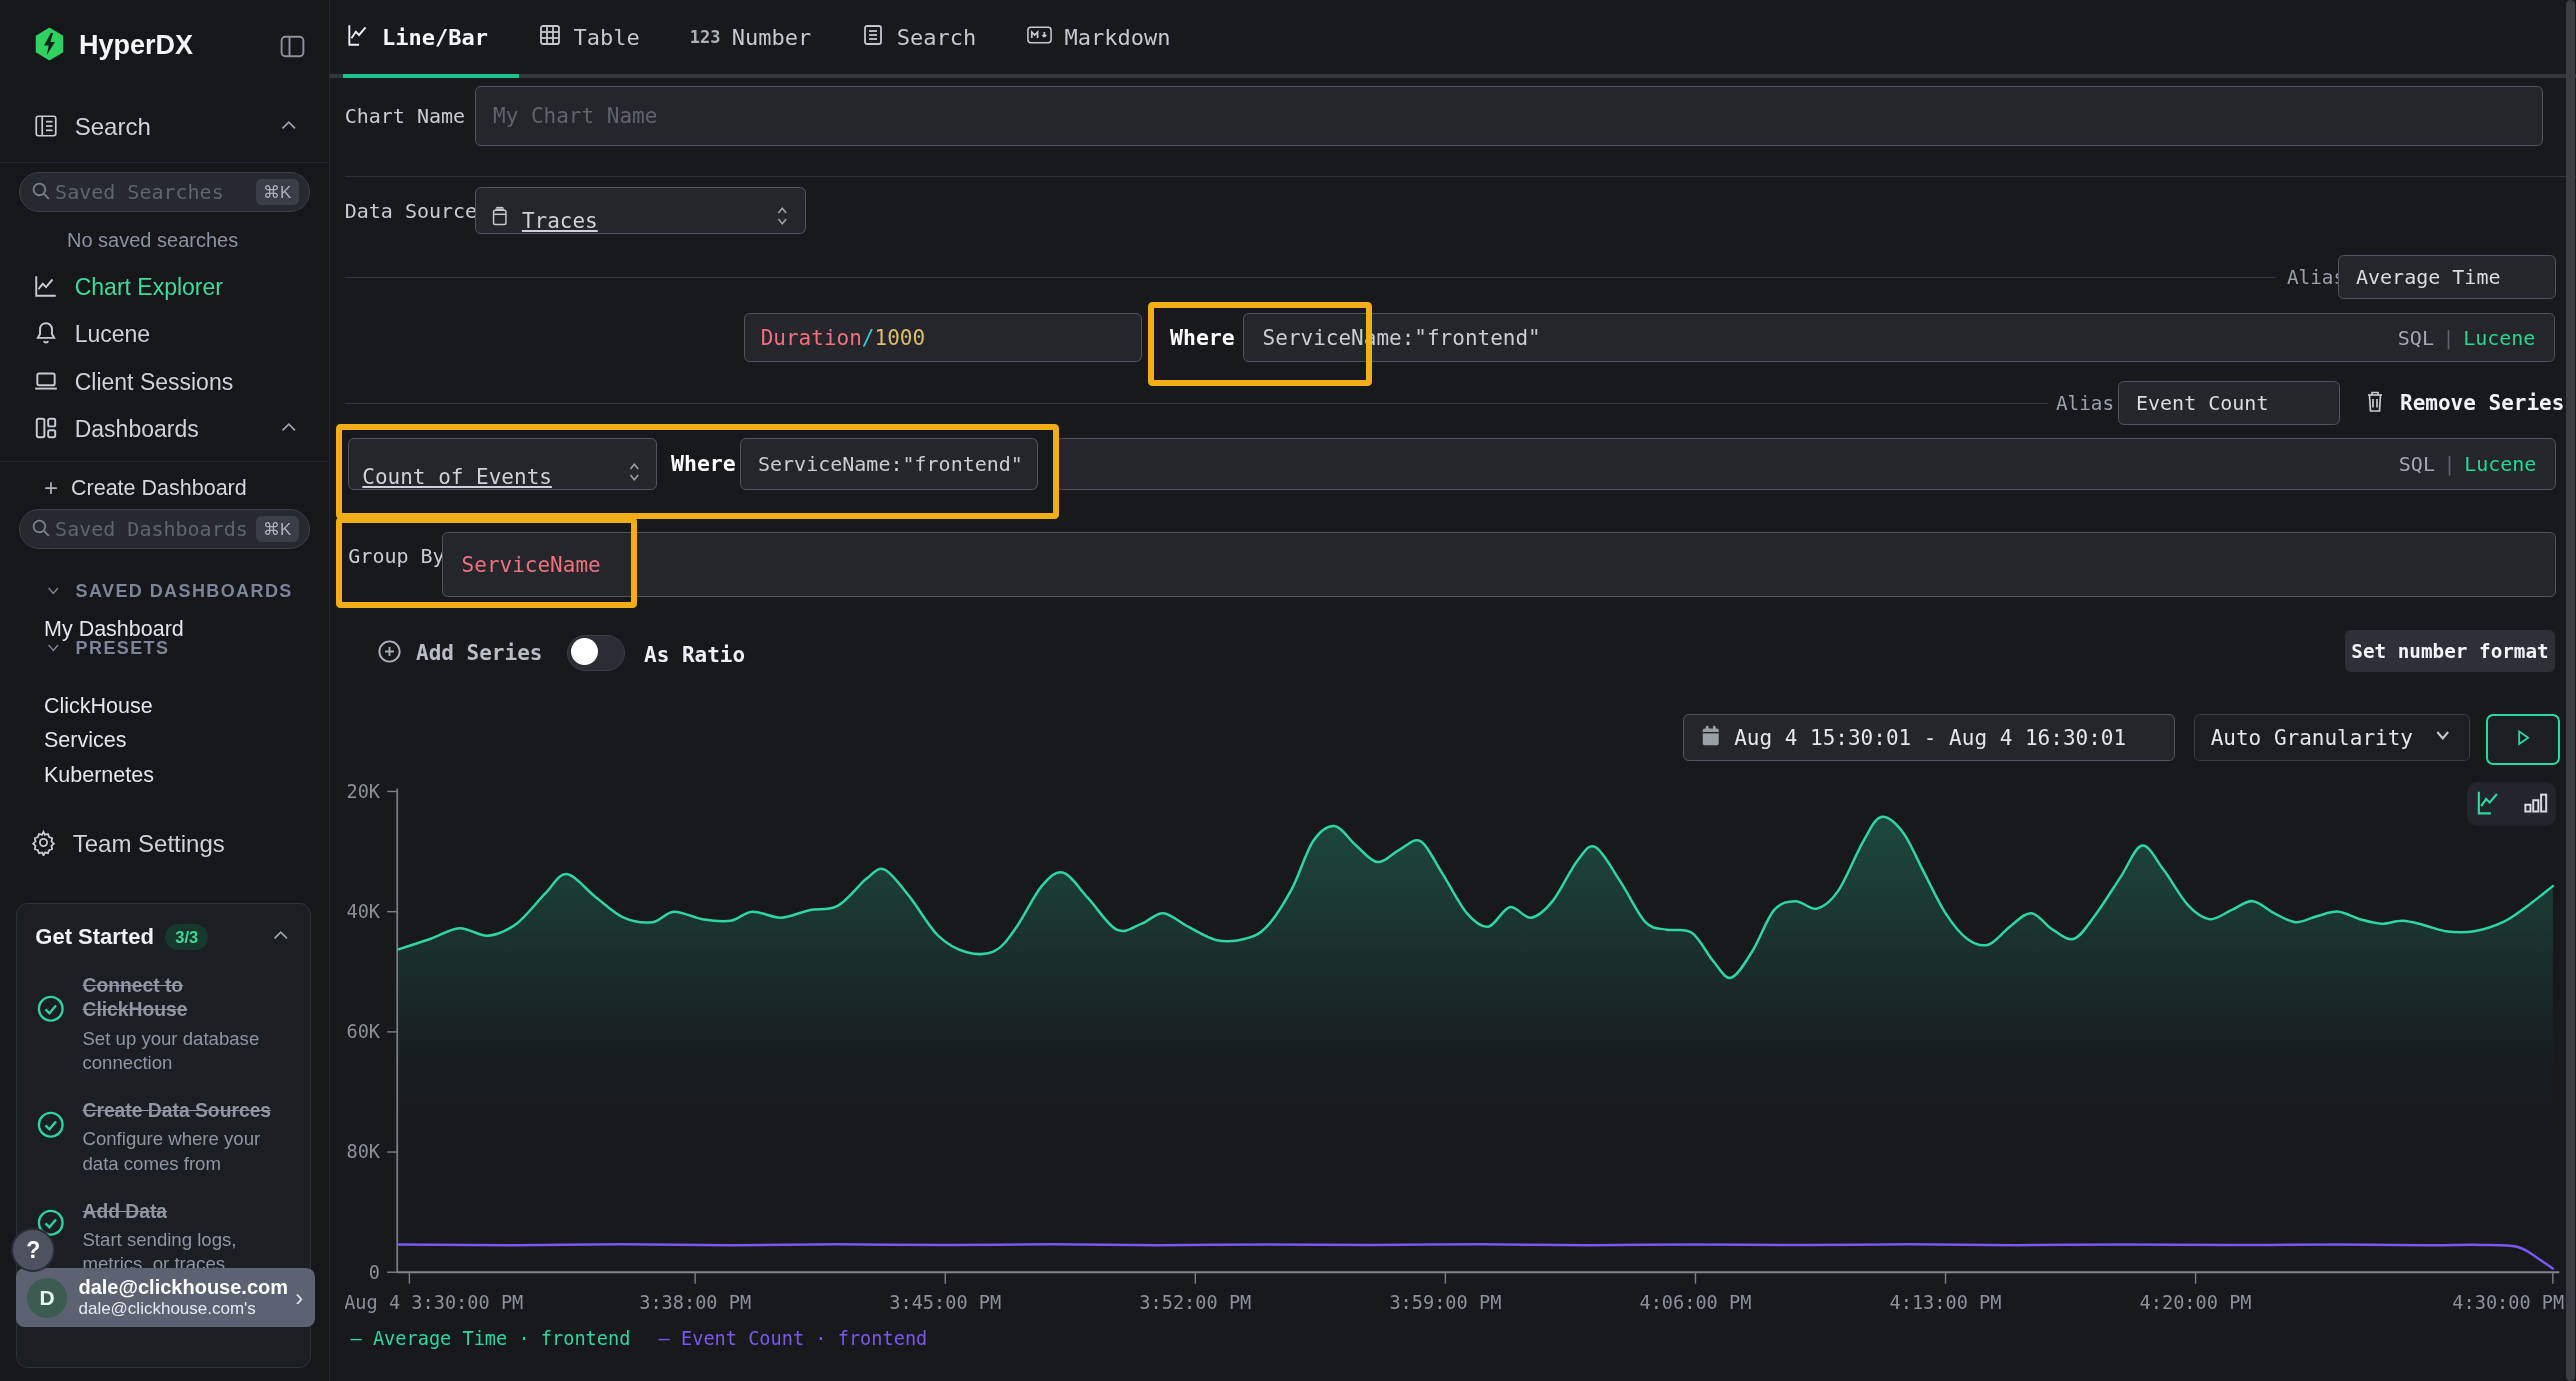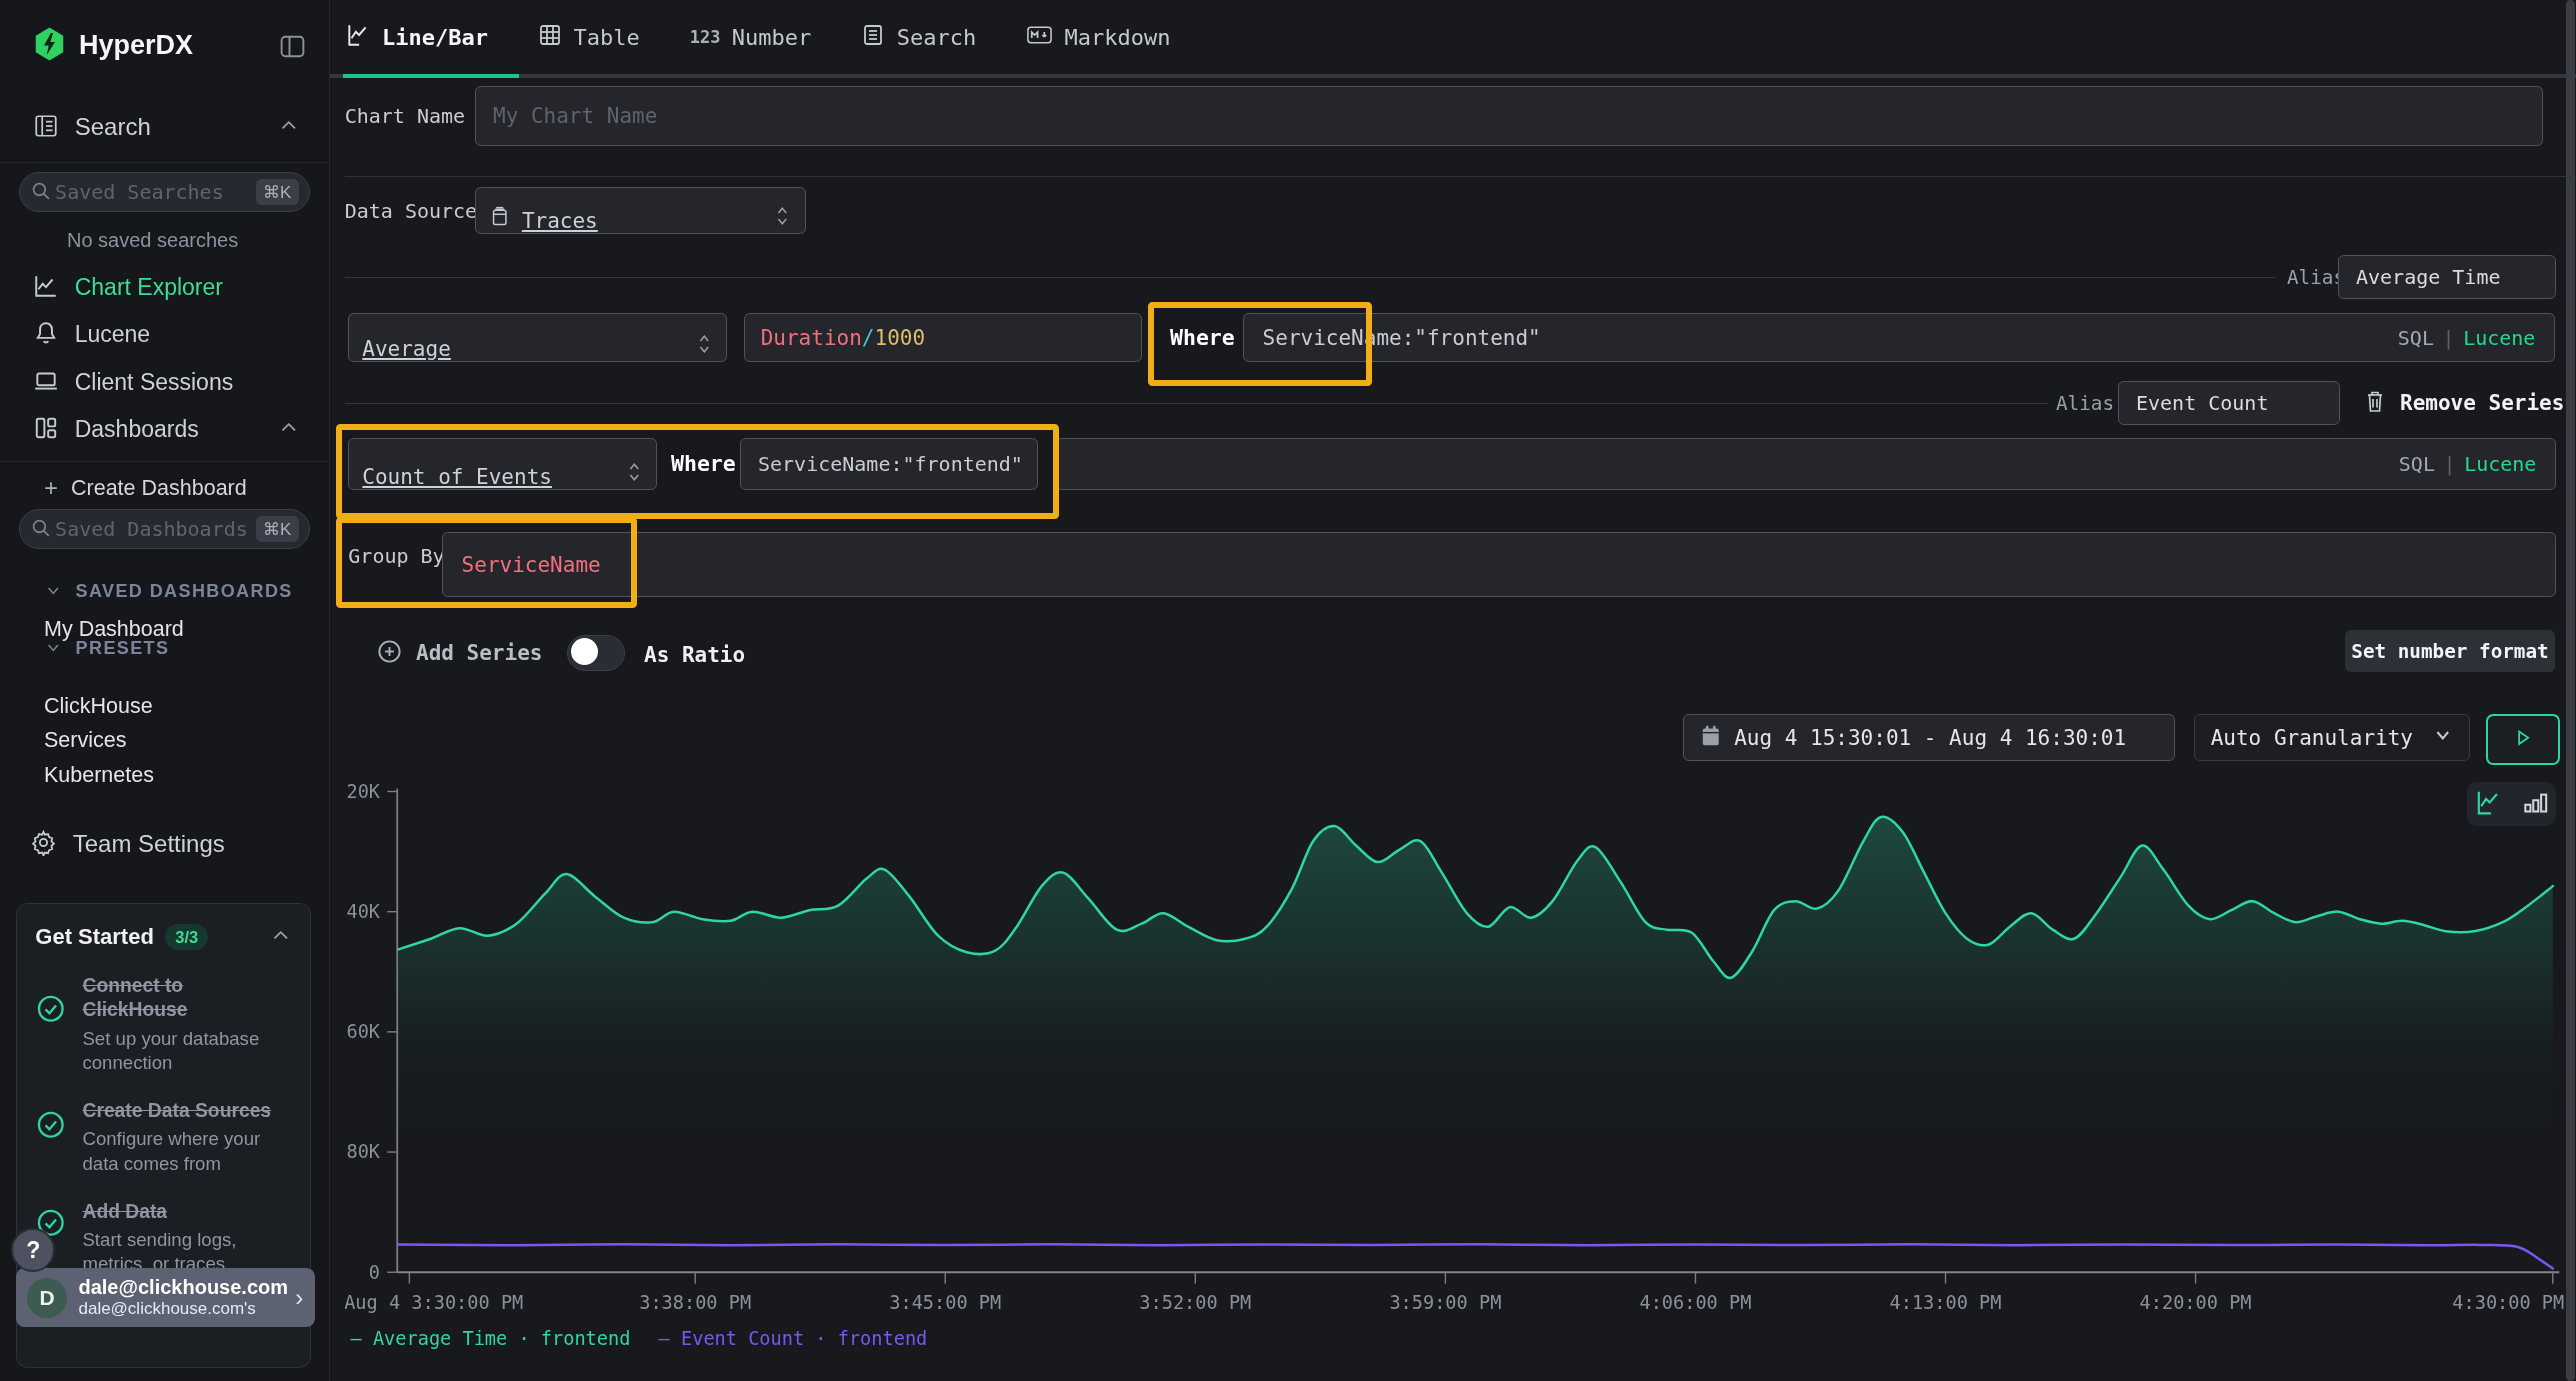--- a/index.html
+++ b/index.html
@@ -348,29 +348,20 @@
             <polyline points="7,11 12,5 17,11"></polyline>
             <polyline points="7,19 12,25 17,19"></polyline>
           </svg>
       </span>
     </div>
 
     <div class="abs divline" style="left:15.7px;top:277px;width:1931px;background:#34373d;"></div>
     <div class="abs" style="left:1958px;top:266px;font-size:19.3px;color:#9aa0ab;">Alias</div>
     <input class="abs inputbox" style="left: 2009px; top: 255px; width: 218px; height: 44px; font-size: 20px;" value="Average Time">
 
-    <div class="abs selectbox" style="left:19.3px;top:313px;width:379px;height:49px;">
-      <span>Average</span>
-      <span class="updown">
-        <svg width="18.6" height="24" viewBox="0 0 24 30" fill="none" stroke="#9ba0aa" stroke-width="2">
-            <polyline points="7,11 12,5 17,11"></polyline>
-            <polyline points="7,19 12,25 17,19"></polyline>
-          </svg>
-      </span>
-    </div>
     <div class="abs inputbox" style="left:415px;top:313px;width:398px;height:49px;display:flex;align-items:center;padding:0 15.7px;">
       <span class="code-red">Duration</span>
         <span class="code-teal">/</span>
         <span class="code-amber">1000</span>
     </div>
     <div class="abs wherelbl" style="left:841px;top:325px;">Where</div>
     <div class="abs inputbox" style="left:914px;top:313px;width:1312px;height:49px;display:flex;align-items:center;padding:0 18.6px;color:#c9ccd3;">
       <span>ServiceName:"frontend"</span>
       <span class="sqllucene" style="margin-left:auto;"><span class="sql">SQL</span><span class="sep">|</span><span class="lucene">Lucene</span></span>
     </div>

